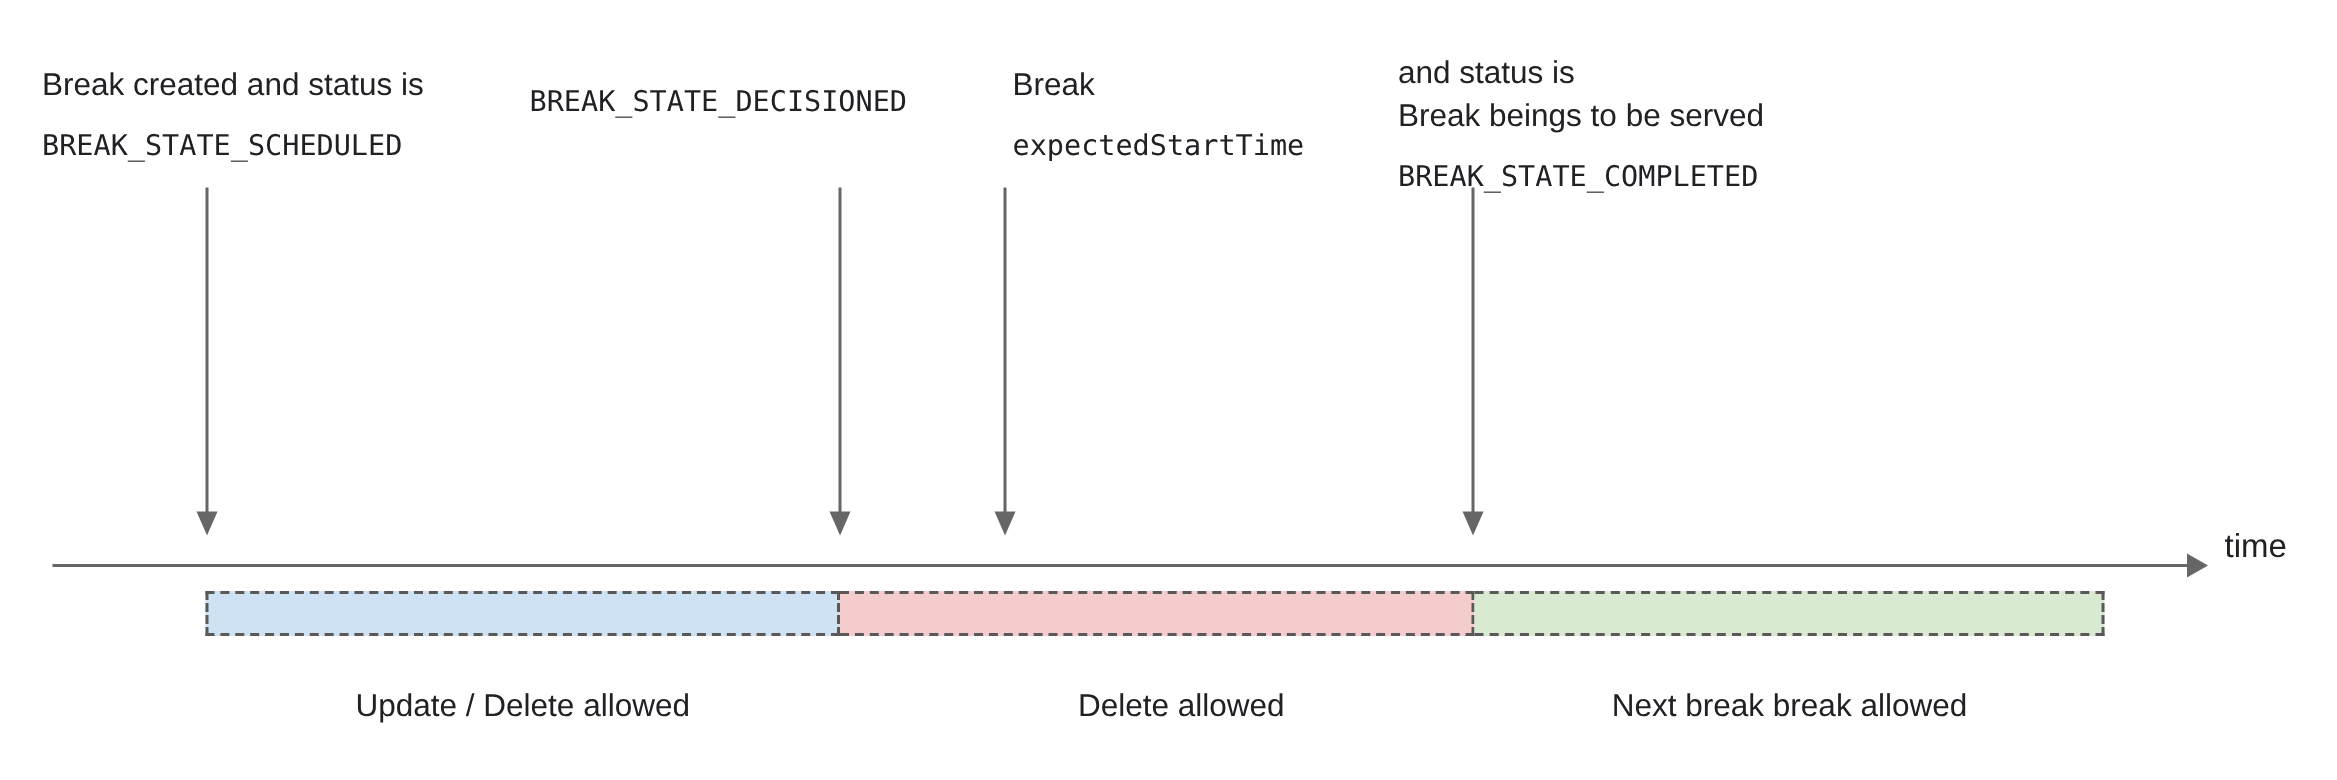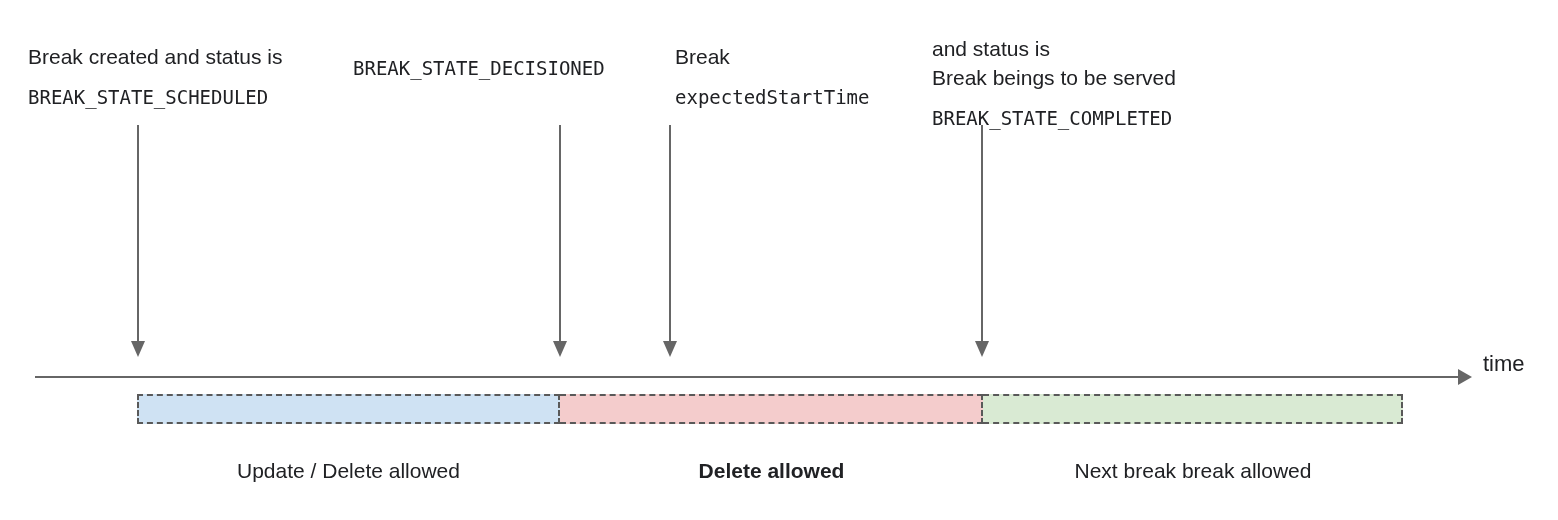--- a/index.html
+++ b/index.html
@@ -76,21 +76,21 @@
   #bar-red   { left: 560px; width: 423px; }
   #bar-green { left: 983px; width: 420px; }
   .seg-label {
     position: absolute;
     top: 459px;
     font-size: 21px;
     text-align: center;
     white-space: nowrap;
   }
   #seg-label-1 { left: 137px; width: 423px; }
-  #seg-label-2 { left: 560px; width: 423px; font-weight: bold; }
+  #seg-label-2 { left: 576px; width: 423px; }
   #seg-label-3 { left: 983px; width: 420px; }
 </style>
 </head>
 <body>
 
 <div class="canvas">
 
   <div class="annotation" style="left:28px; top:42px;">
     <div class="sans">Break created and status is</div>
     <div class="mono">BREAK_STATE_SCHEDULED</div>

